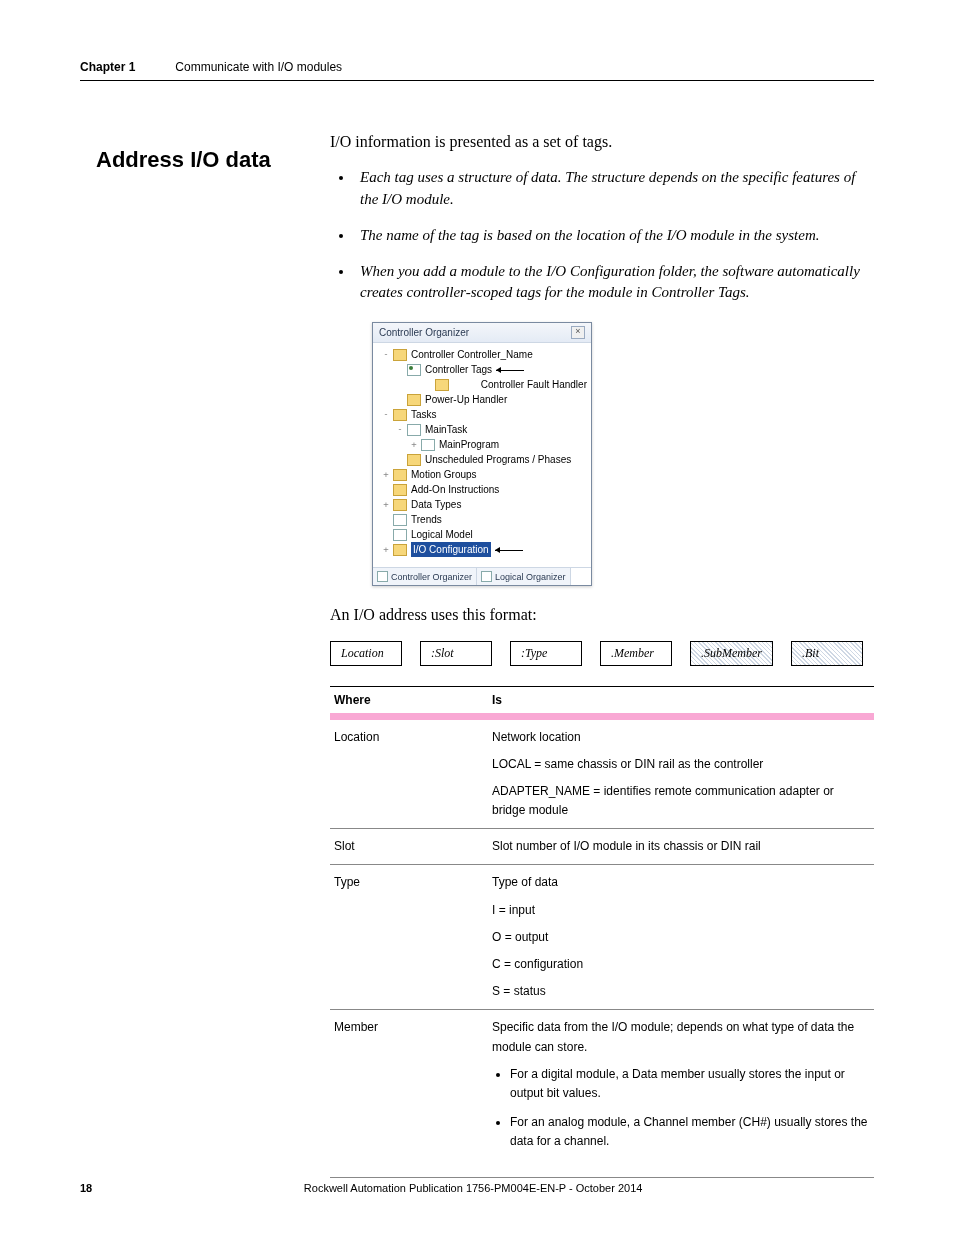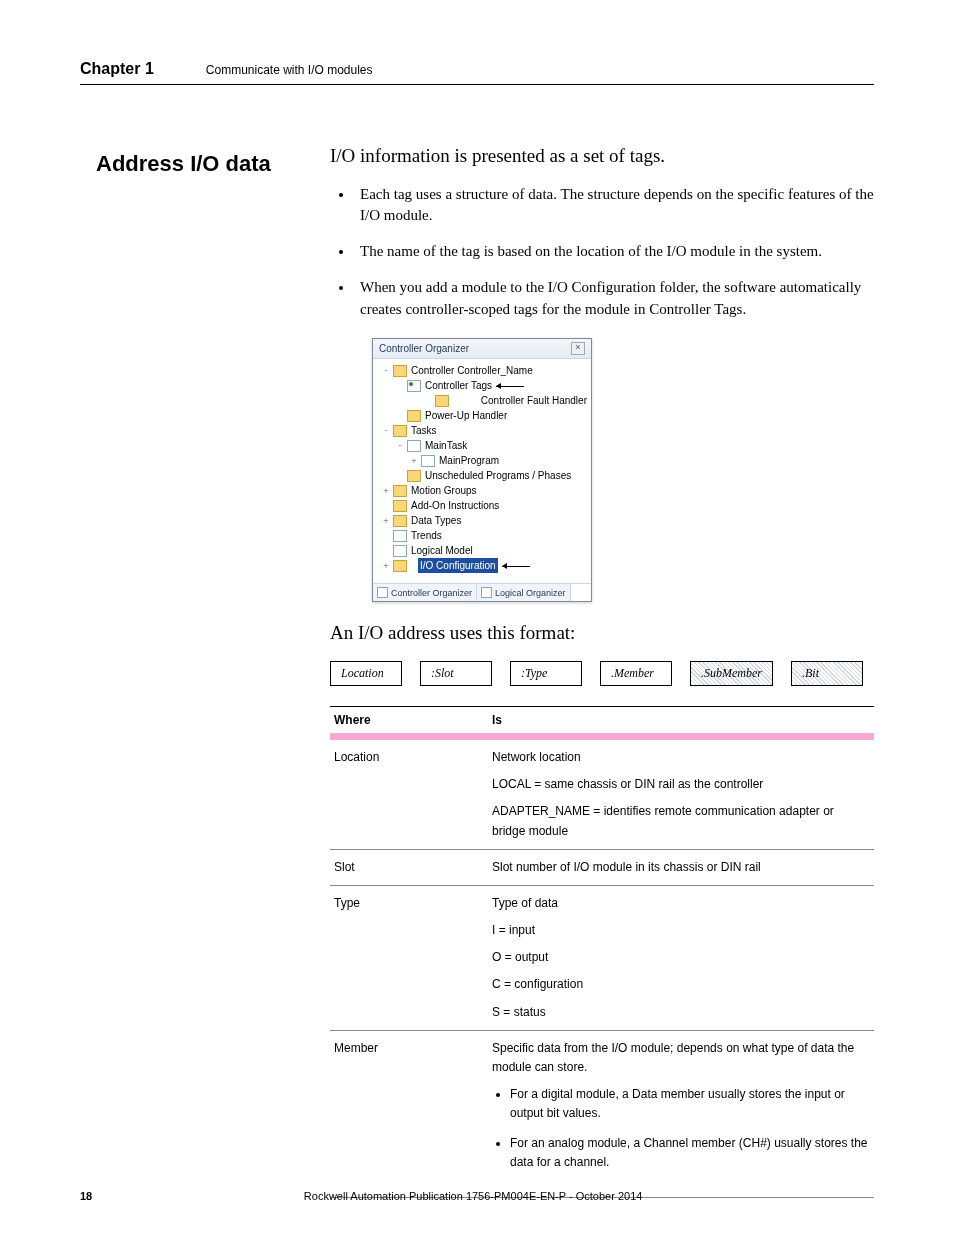--- a/index.html
+++ b/index.html
@@ -19,22 +19,22 @@
   .header-row {
     display: flex;
     align-items: baseline;
     border-bottom: 1.5px solid #000;
     padding-bottom: 6px;
     margin-bottom: 50px;
   }
   .chapter-label {
     font-family: Arial, Helvetica, sans-serif;
     font-weight: bold;
-    font-size: 16px;
-    margin-right: 52px;
+    font-size: 12px;
+    margin-right: 40px;
   }
   .chapter-title {
     font-family: Arial, Helvetica, sans-serif;
     font-size: 12px;
   }
   .two-col {
     display: flex;
     align-items: flex-start;
   }
   .left-col {
@@ -44,27 +44,28 @@
   .right-col {
     flex: 1;
   }
   .section-heading {
     font-family: Arial, Helvetica, sans-serif;
     font-weight: bold;
     font-size: 22px;
     margin: 16px;
   }
   .body-text {
-    font-size: 19px;
+    font-size: 16px;
     line-height: 1.4;
-    margin: 8px 0 14px 0;
+    margin: 0 0 14px 0;
   }
   ul.bullets {
     padding-left: 24px;
     margin: 12px 0 18px 0;
+    font-style: italic;
   }
   ul.bullets li {
     font-size: 15px;
     line-height: 1.45;
     margin-bottom: 14px;
     padding-left: 6px;
   }
   
   .organizer {
     width: 218px;
@@ -132,21 +133,20 @@
     left:0;top:50%;
     transform:translateY(-50%);
     border-top:3px solid transparent;
     border-bottom:3px solid transparent;
     border-right:5px solid #000;
   }
   .hl {
     background:#1e4f9e;
     color:#fff;
     padding:0 2px;
-    margin-left:7px;
   }
   .organizer-tabs {
     border-top:1px solid #cdd7e4;
     display:flex;
     font-size:9px;
   }
   .organizer-tab {
     padding:3px 4px;
     display:flex;align-items:center;gap:3px;
     border-right:1px solid #cdd7e4;
@@ -209,21 +209,21 @@
     line-height:1.6;
   }
   table.def td.wcol { width: 150px; }
   table.def td p { margin:0 0 8px 0; }
   table.def td p:last-child { margin-bottom:0; }
   table.def td ul { margin:6px 0 0 0; padding-left:18px; }
   table.def td ul li { margin-bottom:10px; }
   table.def td ul li:last-child { margin-bottom:17px; }
   .footer {
     position:absolute;
-    bottom:36px;
+    bottom:24px;
     left:80px;
     right:80px;
     display:flex;
     justify-content:space-between;
     font-family: Arial, sans-serif;
     font-size:11px;
   }
   .footer .pn { font-weight:bold; }
   .footer .pub { flex:1; text-align:center; }
 </style>

